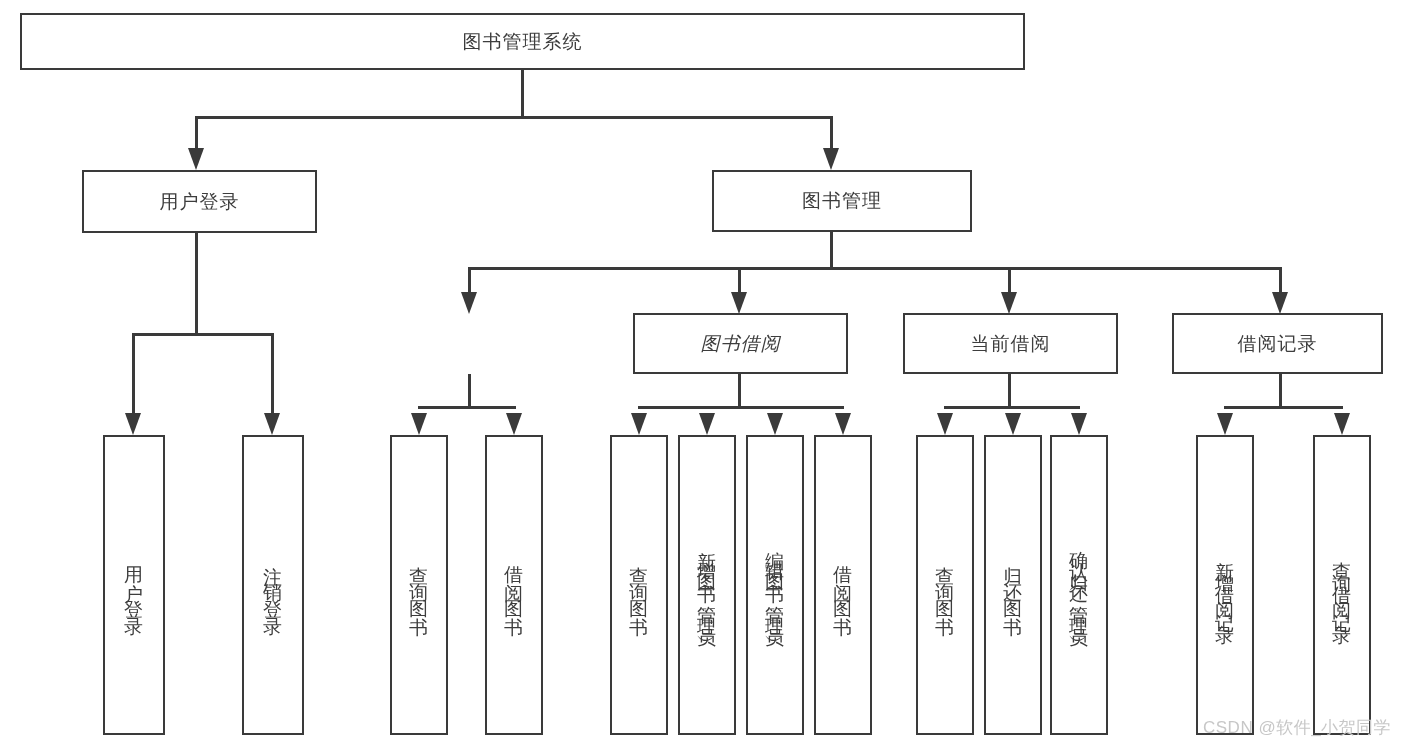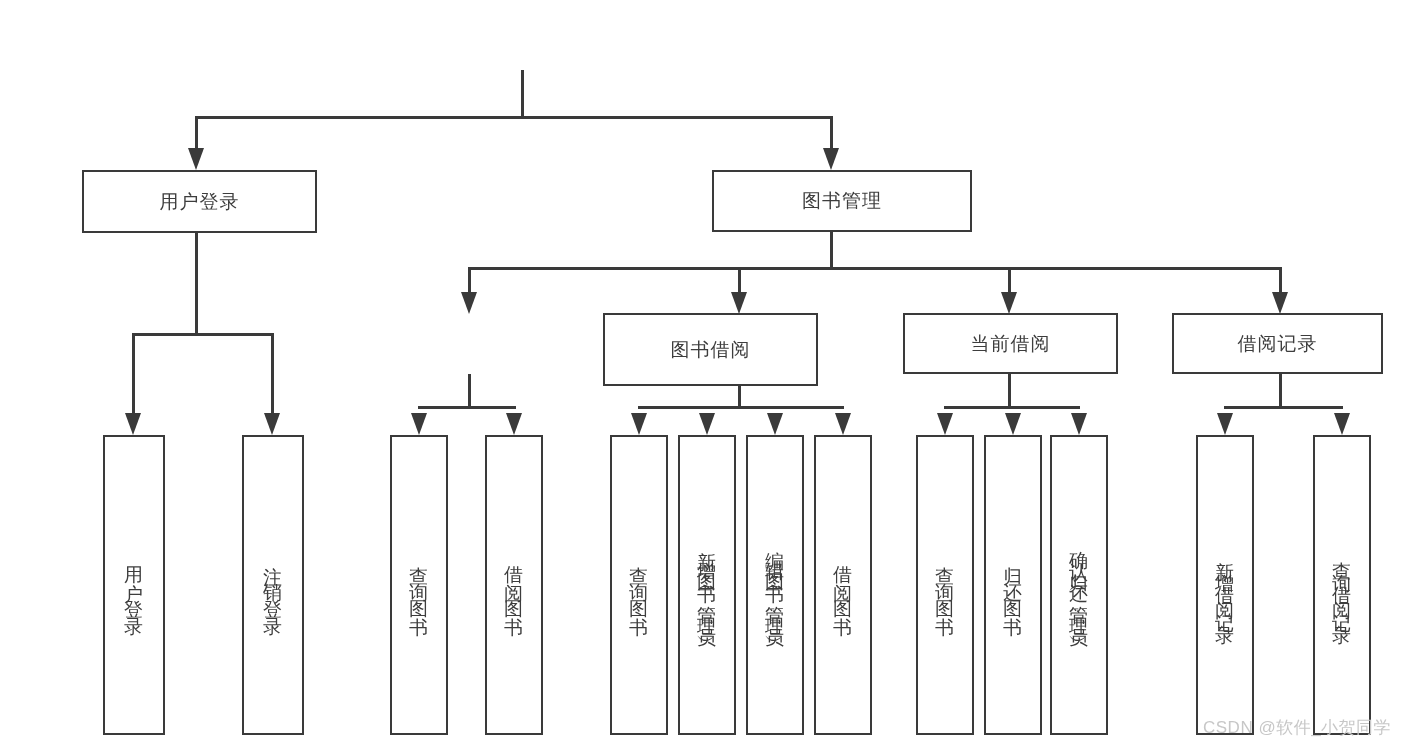--- a/index.html
+++ b/index.html
@@ -107,25 +107,26 @@
   <div class="line" style="left:944px;top:406px;width:136px;height:2.5px;"></div>
   <div class="arr" style="left:937px;top:413px;"></div>
   <div class="arr" style="left:1005px;top:413px;"></div>
   <div class="arr" style="left:1071px;top:413px;"></div>
 
   <div class="line" style="left:1279px;top:374px;width:2.5px;height:34px;"></div>
   <div class="line" style="left:1224px;top:406px;width:119px;height:2.5px;"></div>
   <div class="arr" style="left:1217px;top:413px;"></div>
   <div class="arr" style="left:1334px;top:413px;"></div>
 
+  <div class="box hbox" style="left:20px;top:13px;width:1005px;height:57px;">图书管理系统</div>
 
   <div class="box hbox" style="left:82px;top:170px;width:235px;height:63px;">用户登录</div>
   <div class="box hbox" style="left:712px;top:170px;width:260px;height:62px;">图书管理</div>
 
-  <div class="box hbox" style="left:603px;top:313px;width:215px;height:73px;">图书借阅</div>
+  <div class="box hbox" style="left:633px;top:313px;width:215px;height:61px;font-style:italic;">图书借阅</div>
   <div class="box hbox" style="left:1172px;top:313px;width:211px;height:61px;">借阅记录</div>
   <div class="box hbox" style="left:903px;top:313px;width:215px;height:61px;">当前借阅</div>
 
   <div class="box vbox" style="left:103px;width:62px;">
     <span class="vtext v4">用户登录</span>
   </div>
   <div class="box vbox" style="left:242px;width:62px;">
     <span class="vtext v4">注销登录</span>
   </div>
 

